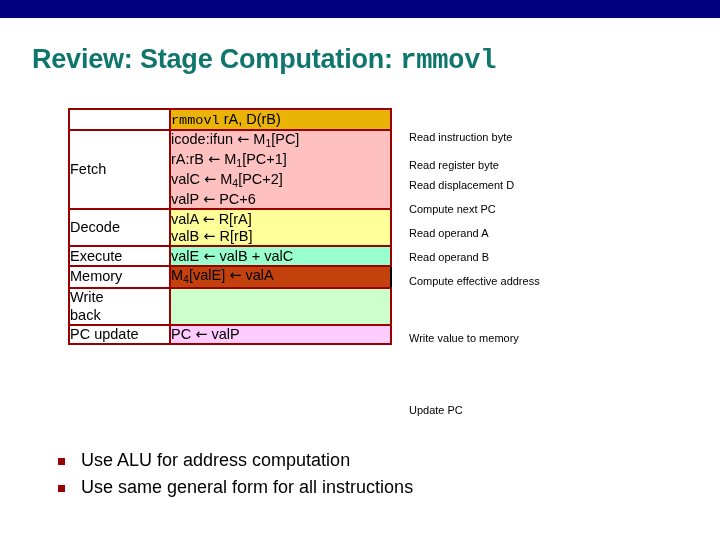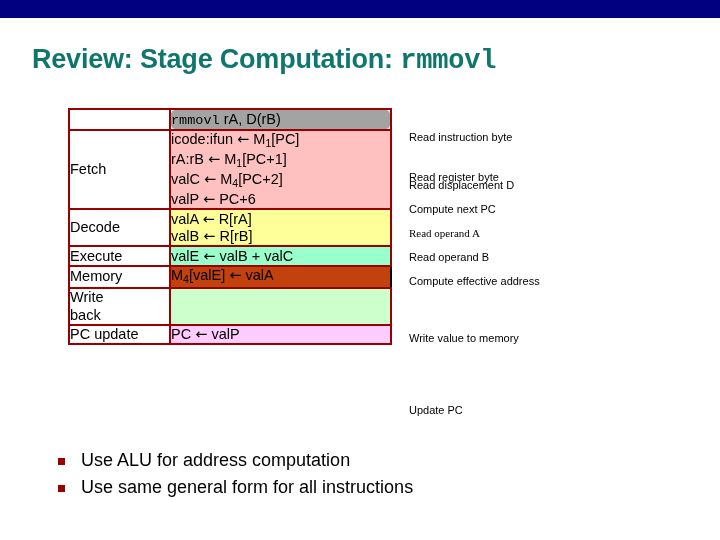--- a/index.html
+++ b/index.html
@@ -77,21 +77,21 @@
     display: block;
     white-space: nowrap;
     padding: 1.5px 0;
   }
   sub {
     font-size: 0.72em;
     vertical-align: -0.25em;
   }
   .arrow { font-family: "DejaVu Sans", sans-serif; }
 
-  .hdr      { background: #a3a3a3; border-radius: 8px; }
+  .hdr      { background: #eab308; }
   .hdr .mono{ font-family: "Liberation Mono", monospace; font-size: 13.5px; }
   .fetch    { background: #ffc0c0; }
   .decode   { background: #ffff99; }
   .execute  { background: #99ffcc; }
   .memory   { background: #c2410c; border-top: 2px solid #000000 !important;
               border-right: 2px solid #000000 !important; }
   .writeback{ background: #ccffcc; }
   .pcupdate { background: #ffccff; }
 
   
@@ -221,24 +221,24 @@
         <span class="line"><span>PC</span>
           <span class="arrow">←</span>
           <span>valP</span></span>
       </td>
     </tr>
   </tbody>
 </table>
 
 <div id="descriptions">
   <div class="desc" style="top:0px;">Read instruction byte</div>
-  <div class="desc" style="top:40px;text-align:center;">Read register byte</div>
+  <div class="desc" style="top:28px;text-align:center;">Read register byte</div>
   <div class="desc" style="top:48px;">Read displacement D</div>
   <div class="desc" style="top:72px;">Compute next PC</div>
-  <div class="desc" style="top:96px;font-family:Liberation Serif, serif;">Read operand A</div>
+  <div class="desc" style="top:96px;">Read operand A</div>
   <div class="desc" style="top:120px;">Read operand B</div>
   <div class="desc" style="top:144px;">Compute effective address</div>
   <div class="desc" style="top:201px;">Write value to memory</div>
   <div class="desc" style="top:273px;">Update PC</div>
 </div>
 
 <div id="bullets">
   <div class="bullet-row">
     <span class="bullet-mark"></span>
     <span class="bullet-text">Use ALU for address computation</span>

